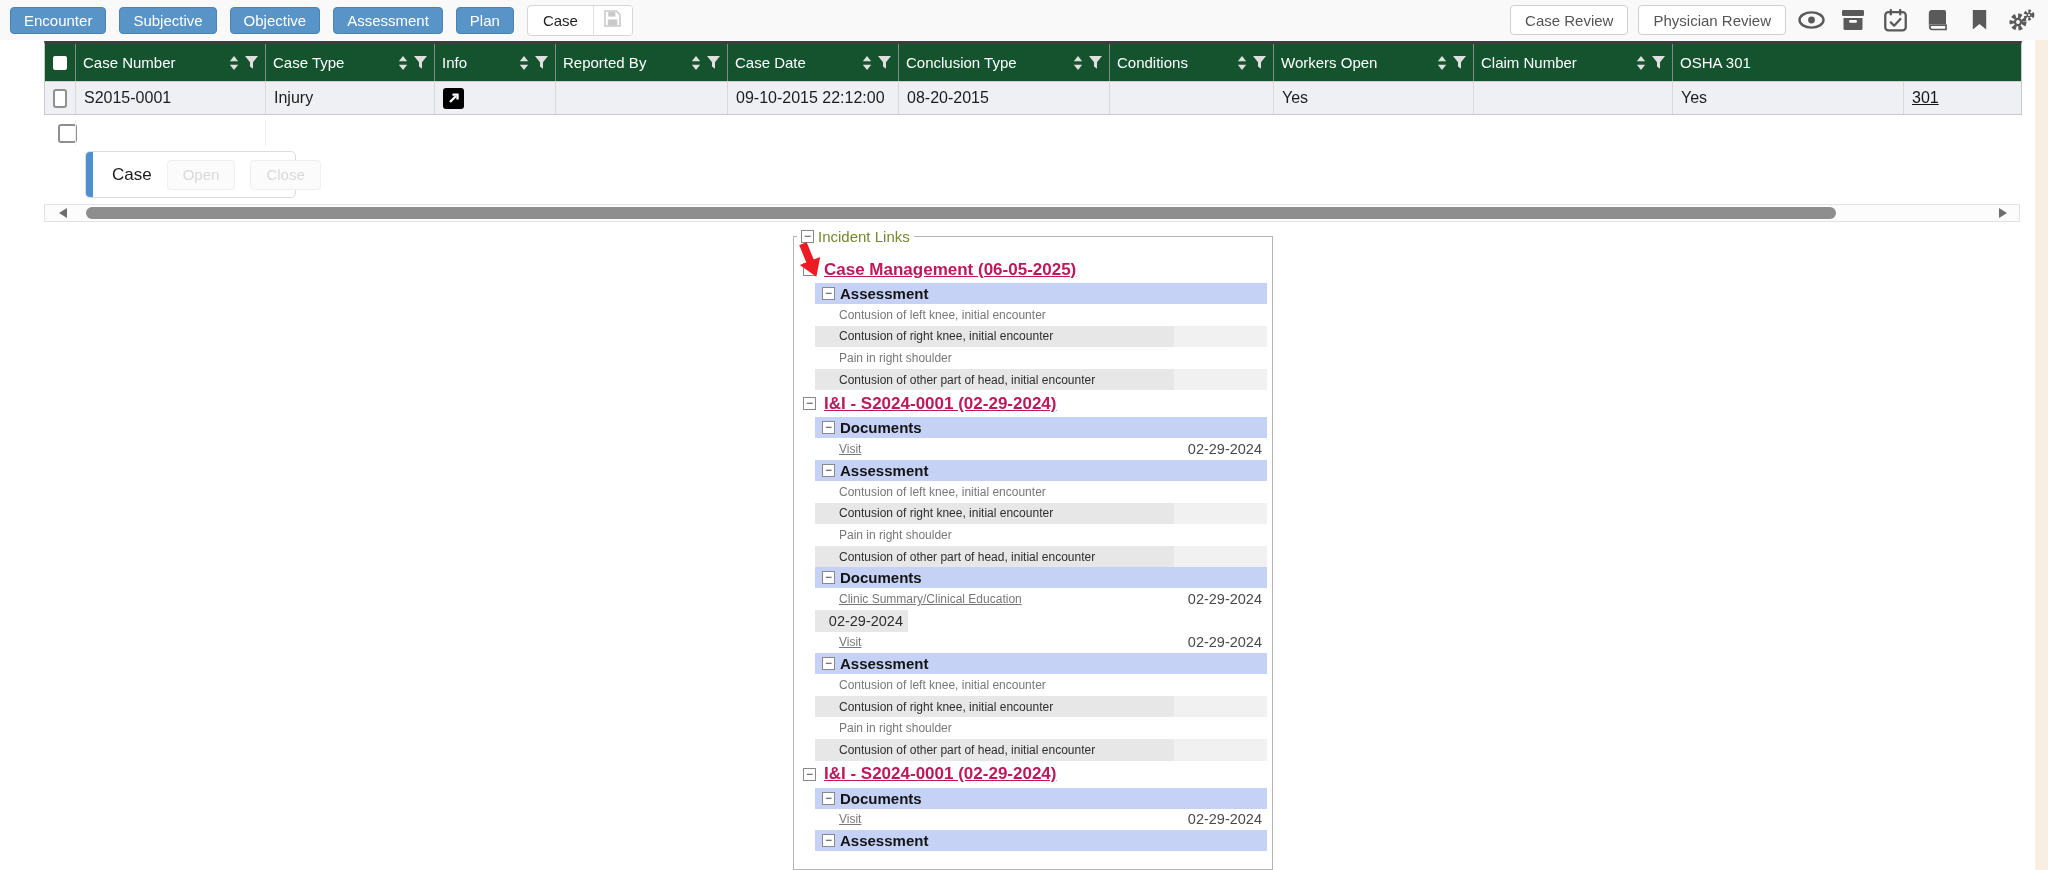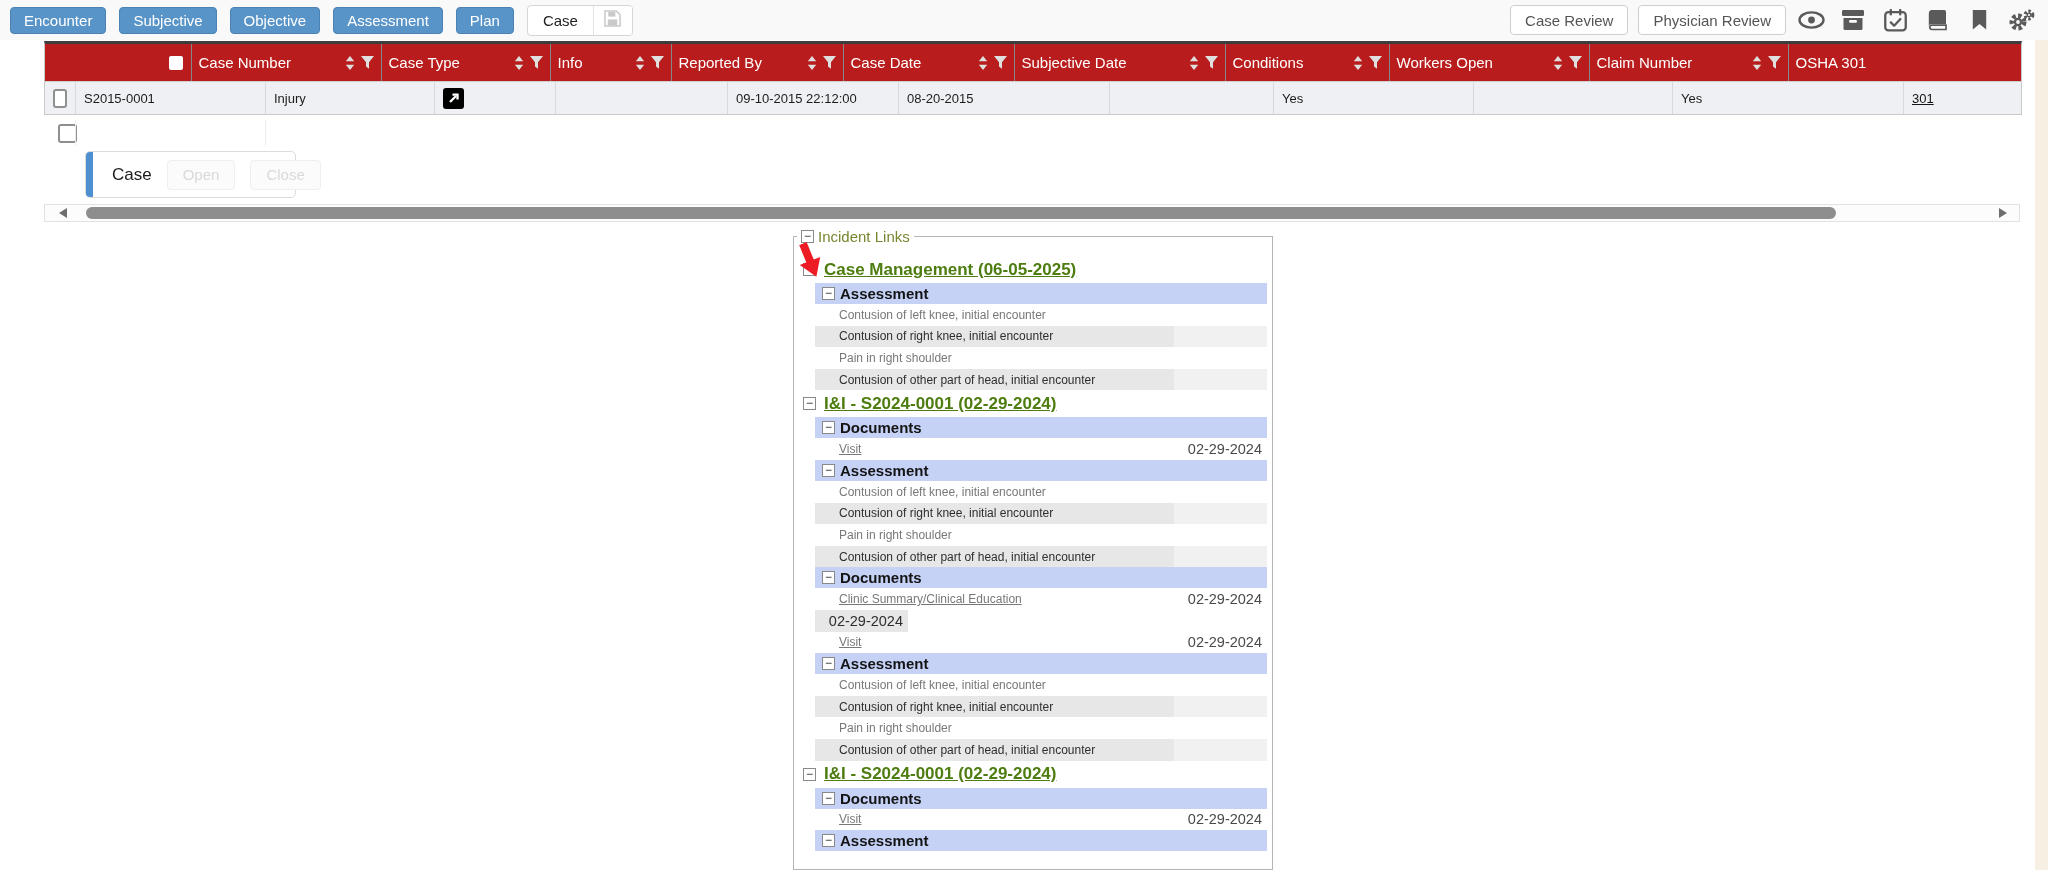--- a/index.html
+++ b/index.html
@@ -19,30 +19,30 @@
   .case-group .saveic{width:38px;height:29px;display:flex;align-items:center;justify-content:center;background:#fff;border:none;}
   .tb-spacer{flex:1;}
   .tb-btn{height:30px;padding:0 14px;background:#fff;border:1px solid #cfcfcf;border-radius:4px;color:#555;
           font-size:15px;margin-left:10px;font-family:inherit;cursor:pointer;}
   .tb-icon{width:34px;height:30px;display:flex;align-items:center;justify-content:center;margin-left:8px;
            background:transparent;border:none;cursor:pointer;padding:0;}
 
   
   #grid{left:44px;top:41px;width:1976px;border-top:3px solid #3e3e3e;border-left:1px solid #c9c9c9;
         border-right:1px solid #c9c9c9;border-bottom:1px solid #c9c9c9;box-sizing:content-box;background:#fff;}
-  .hdr{display:flex;height:37px;background:#b91c1c;justify-content:center;}
+  .hdr{display:flex;height:37px;background:#14532d;}
   .hcell{display:flex;align-items:center;justify-content:space-between;padding:0 7px;box-sizing:border-box;
          border-right:1px solid #878787;color:#fff;font-size:15px;cursor:pointer;overflow:hidden;white-space:nowrap;}
   .hcell:last-child{border-right:none;}
   .hcell.center{justify-content:center;}
   .hicons{display:inline-flex;align-items:center;gap:6px;margin-left:6px;}
   .hcb{background:#fff;width:14px;height:14px;border-radius:2px;display:inline-block;}
   .drow{display:flex;height:33px;background:#eef0f4;border-top:1px solid #cfcfcf;box-sizing:border-box;}
   .dcell{display:flex;align-items:center;padding:0 8px;box-sizing:border-box;border-right:1px solid #d9d9d9;
-         font-size:13px;color:#1c1c1c;overflow:hidden;white-space:nowrap;}
+         font-size:16px;color:#1c1c1c;overflow:hidden;white-space:nowrap;}
   .dcell:last-child{border-right:none;}
   .dcell.center{justify-content:center;}
   .cb{width:15px;height:15px;border:2px solid #8f8f8f;border-radius:3px;background:#fff;display:inline-block;}
   .infoic{width:21px;height:21px;background:#000;border-radius:3px;display:flex;align-items:center;
           justify-content:center;cursor:pointer;}
   .link301{color:#141414;text-decoration:underline;cursor:pointer;}
 
   
   #empty-row{left:44px;top:115px;width:1976px;height:36px;display:flex;align-items:center;background:#fff;}
   #empty-row .cb{margin-left:14px;}
@@ -70,21 +70,21 @@
   
   #il-panel{left:793px;top:236px;width:480px;height:634px;background:#fff;border:1px solid #b5b5b5;
             box-sizing:border-box;overflow:hidden;}
   #il-legend{left:797px;top:228px;background:#fff;display:flex;align-items:center;gap:4px;padding:0 4px;z-index:2;}
   #il-legend .ltext{color:#78862f;font-size:15px;}
   .mbox{width:13px;height:13px;min-width:13px;border:1px solid #898989;background:#fff;display:inline-flex;
         align-items:center;justify-content:center;box-sizing:border-box;cursor:pointer;}
   .mbox::before{content:"−";font-size:12px;line-height:1;color:#333;margin-top:-1px;}
   #il-tree{padding:19px 0 0 9px;}
   .sec-h{display:flex;align-items:center;height:27px;gap:8px;}
-  .sec-link{font-size:17px;font-weight:bold;color:#4d7c0f;text-decoration:underline;cursor:pointer;white-space:nowrap;}
+  .sec-link{font-size:17px;font-weight:bold;color:#be185d;text-decoration:underline;cursor:pointer;white-space:nowrap;}
   .groups{margin-left:12px;width:452px;}
   .grp-h{display:flex;align-items:center;height:21px;background:#c5d2f6;padding-left:7px;gap:5px;box-sizing:border-box;}
   .grp-h .glabel{font-weight:bold;font-size:15px;color:#141414;}
   .titem{display:flex;height:21.6px;}
   .titem .main{flex:1;padding-left:24px;font-size:12px;box-sizing:border-box;display:flex;align-items:center;
                white-space:nowrap;overflow:hidden;}
   .titem .date{width:93px;box-sizing:border-box;display:flex;align-items:center;justify-content:flex-end;
                padding-right:5px;font-size:14.5px;}
   .titem.w .main,.titem.w .date{background:#fff;}
   .titem.w .main{color:#787878;}
@@ -260,21 +260,21 @@
               </svg>
             </span>
             <span style="display: inline-flex; align-items: center;">
               <svg width="13" height="13" viewBox="0 0 13 13">
                 <path d="M0 0h13L8 6.2v6.6L5 10.4V6.2z" fill="#dfdfdf"></path>
               </svg>
             </span>
           </span>
         </div>
         <div class="hcell" style="width: 211px;">
-          <span>Subjective Date</span>
+          <span>Conclusion Type</span>
           <span class="hicons">
             <span style="display: inline-flex; align-items: center;">
               <svg width="10" height="14" viewBox="0 0 10 14">
                 <path d="M5 0l4.2 5.2H.8z" fill="#dfdfdf"></path>
                 <path d="M5 14L.8 8.8h8.4z" fill="#dfdfdf"></path>
               </svg>
             </span>
             <span style="display: inline-flex; align-items: center;">
               <svg width="13" height="13" viewBox="0 0 13 13">
                 <path d="M0 0h13L8 6.2v6.6L5 10.4V6.2z" fill="#dfdfdf"></path>

